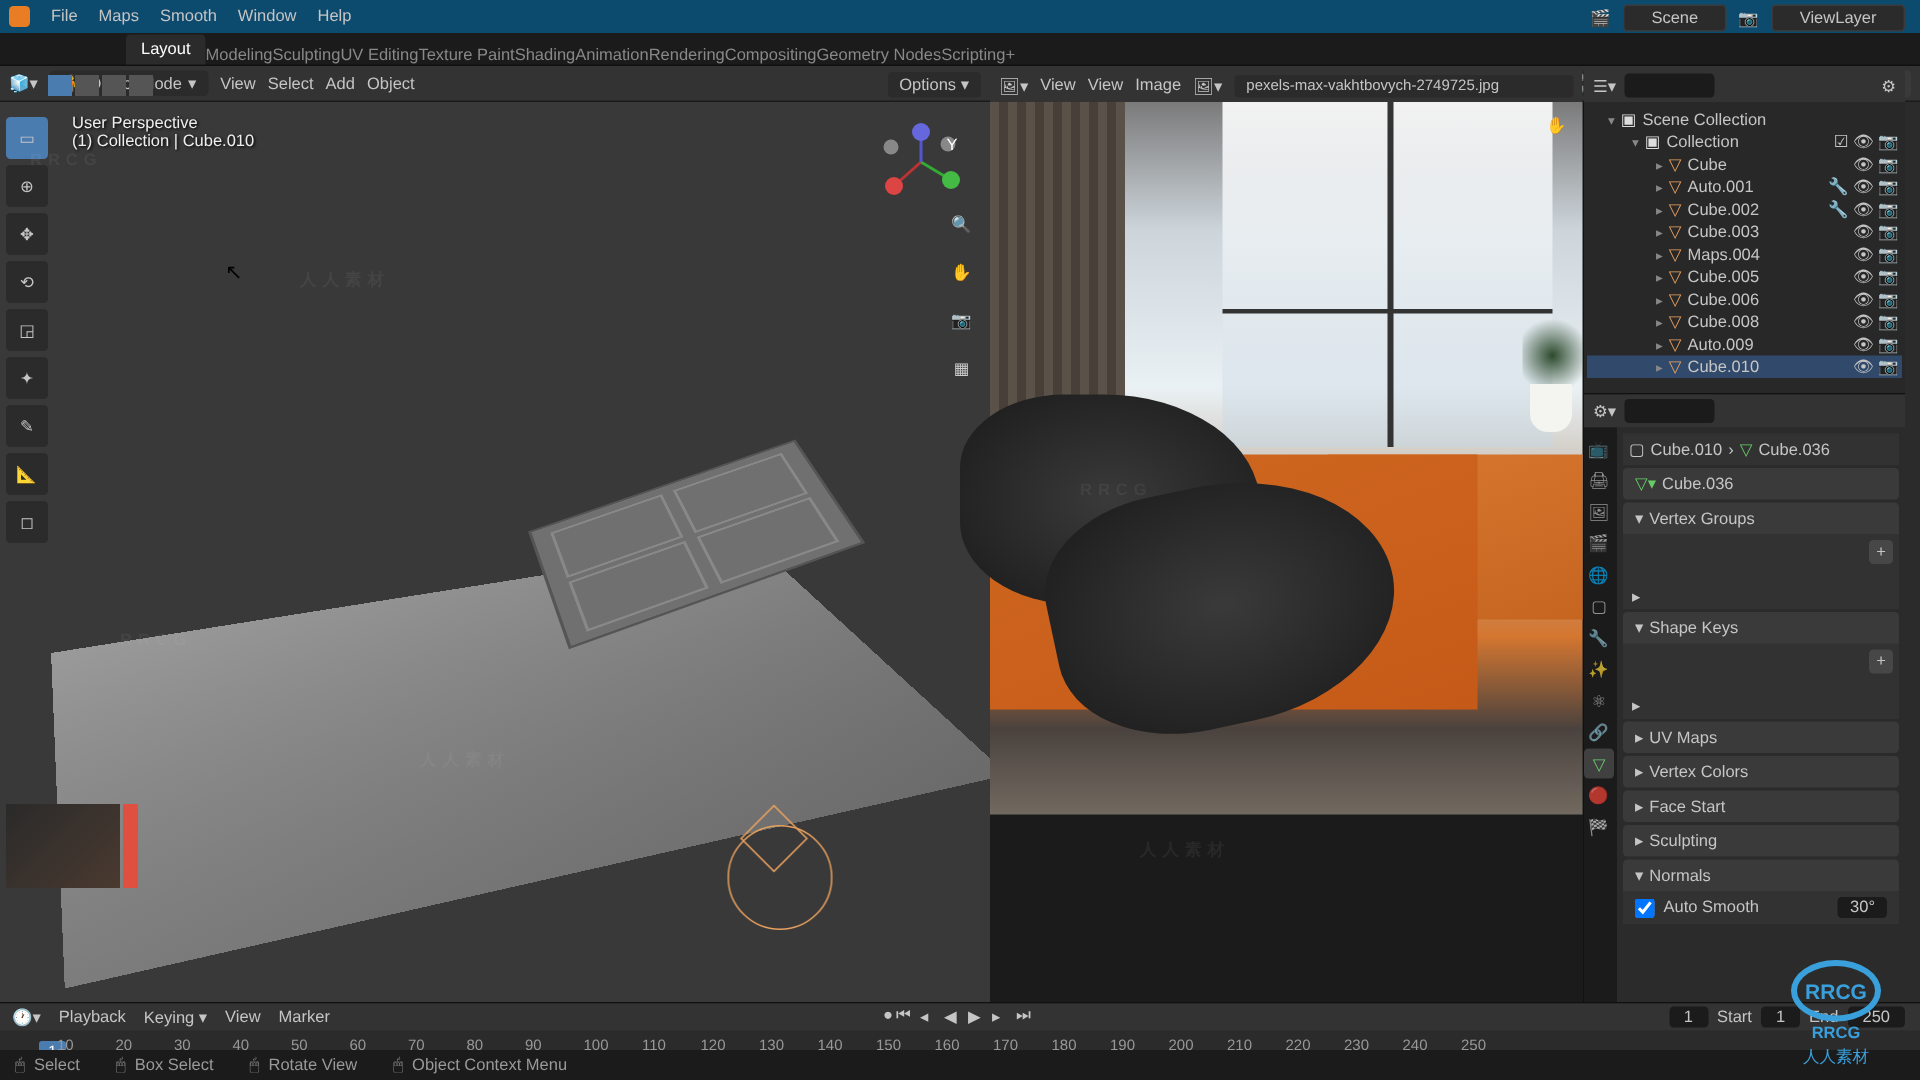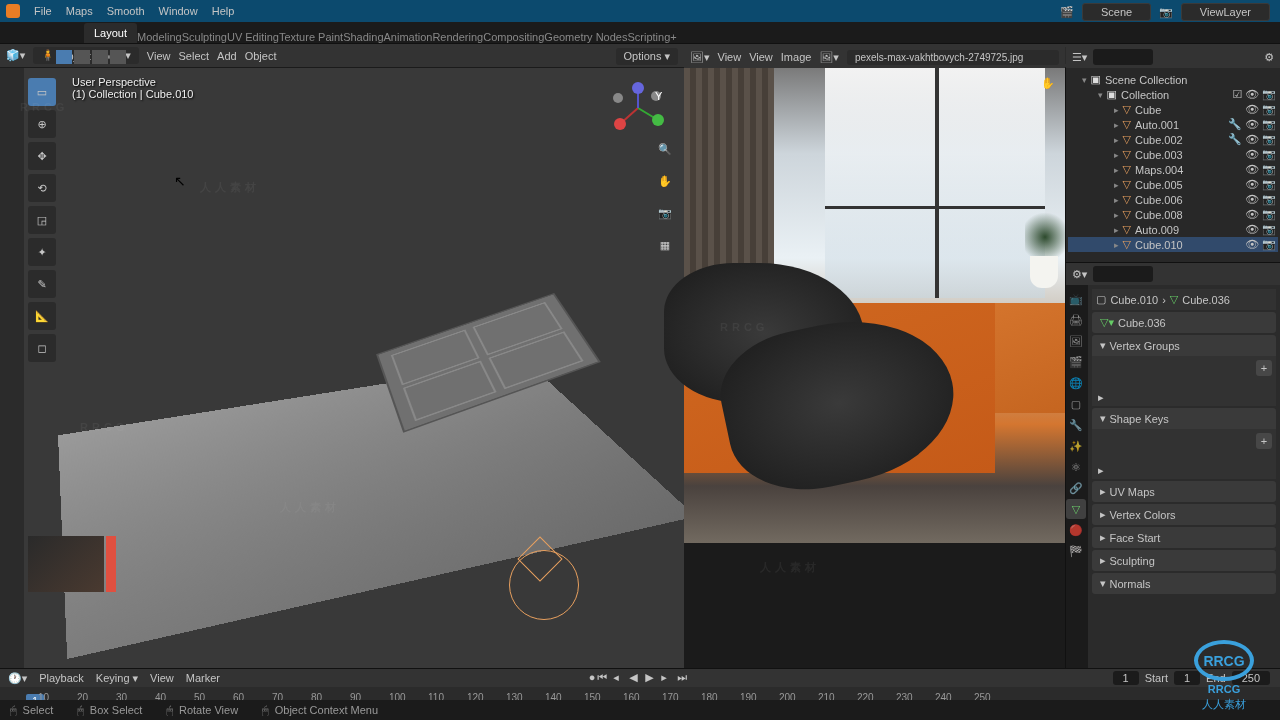--- a/index.html
+++ b/index.html
@@ -11,21 +11,21 @@
 .scene-info { position: absolute; right: 10px; top: 3px; display: flex; gap: 8px; align-items: center; }
 .scene-box { background: #2b2b2b; padding: 2px 18px; border-radius: 3px; border: 1px solid #3a3a3a; }
 .tabs { height: 22px; background: #1b1b1b; display: flex; align-items: flex-end; padding-left: 84px; border-bottom: 1px solid #111; }
 .tabs span { color: #888; cursor: pointer; }
 .tabs .active { color: #fff; background: #2b2b2b; padding: 4px 10px; border-radius: 3px 3px 0 0; }
 .toolbar { height: 24px; background: #333; display: flex; align-items: center; padding: 0 6px; gap: 8px; border-bottom: 1px solid #1b1b1b; }
 .tool-dd { background: #2b2b2b; padding: 2px 8px; border-radius: 3px; display: flex; align-items: center; gap: 4px; }
 .tool-icons { display: flex; gap: 4px; }
 .tool-icon { width: 18px; height: 18px; background: #3a3a3a; border-radius: 3px; }
 .accent { background: #4a7cb0 !important; }
-.main-area { position: absolute; top: 68px; left: 0; right: 0; bottom: 50px; display: flex; padding-left: 24px; }
+.main-area { position: absolute; top: 68px; left: 0; right: 0; bottom: 50px; display: flex; }
 .viewport { width: 660px; position: relative; background: #393939; }
 .left-tools { position: absolute; left: 4px; top: 10px; display: flex; flex-direction: column; gap: 4px; }
 .left-tool { width: 28px; height: 28px; background: #2b2b2b; border-radius: 3px; display: flex; align-items: center; justify-content: center; }
 .left-tool.active { background: #4a7cb0; }
 .vp-info { position: absolute; top: 8px; left: 48px; color: #eee; text-shadow: 1px 1px 2px #000; }
 .vp-gizmo { position: absolute; top: 12px; right: 18px; }
 .right-gadgets { position: absolute; right: 8px; top: 70px; display: flex; flex-direction: column; gap: 10px; }
 .rg-icon { width: 22px; height: 22px; color: #ccc; display:flex; align-items:center; justify-content:center; }
 .options-btn { position: absolute; top: -20px; right: 6px; background: #2b2b2b; padding: 2px 8px; border-radius: 3px; }
 .selection-icons { position: absolute; top: -18px; left: 32px; display: flex; gap: 2px; }
@@ -440,20 +440,25 @@
             <div class="section-header">
               <span>▸</span>
               <span>Sculpting</span>
             </div>
           </div>
         <div class="section">
           <div class="section-header">
               <span>▾</span>
               <span>Normals</span>
             </div>
+          <div style="padding:4px 8px; display:flex; align-items:center; gap:6px; background:#323232;">
+            <input type="checkbox" checked="" style="">
+            <span>Auto Smooth</span>
+            <span style="margin-left:auto; background:#1b1b1b; padding:1px 8px; border-radius:3px;">30°</span>
+          </div>
         </div>
       </div>
     </div>
   </div>
 </div>
 
 <div class="timeline">
   <div class="tl-header">
     <span>🕐▾</span>
     <span>Playback</span>

